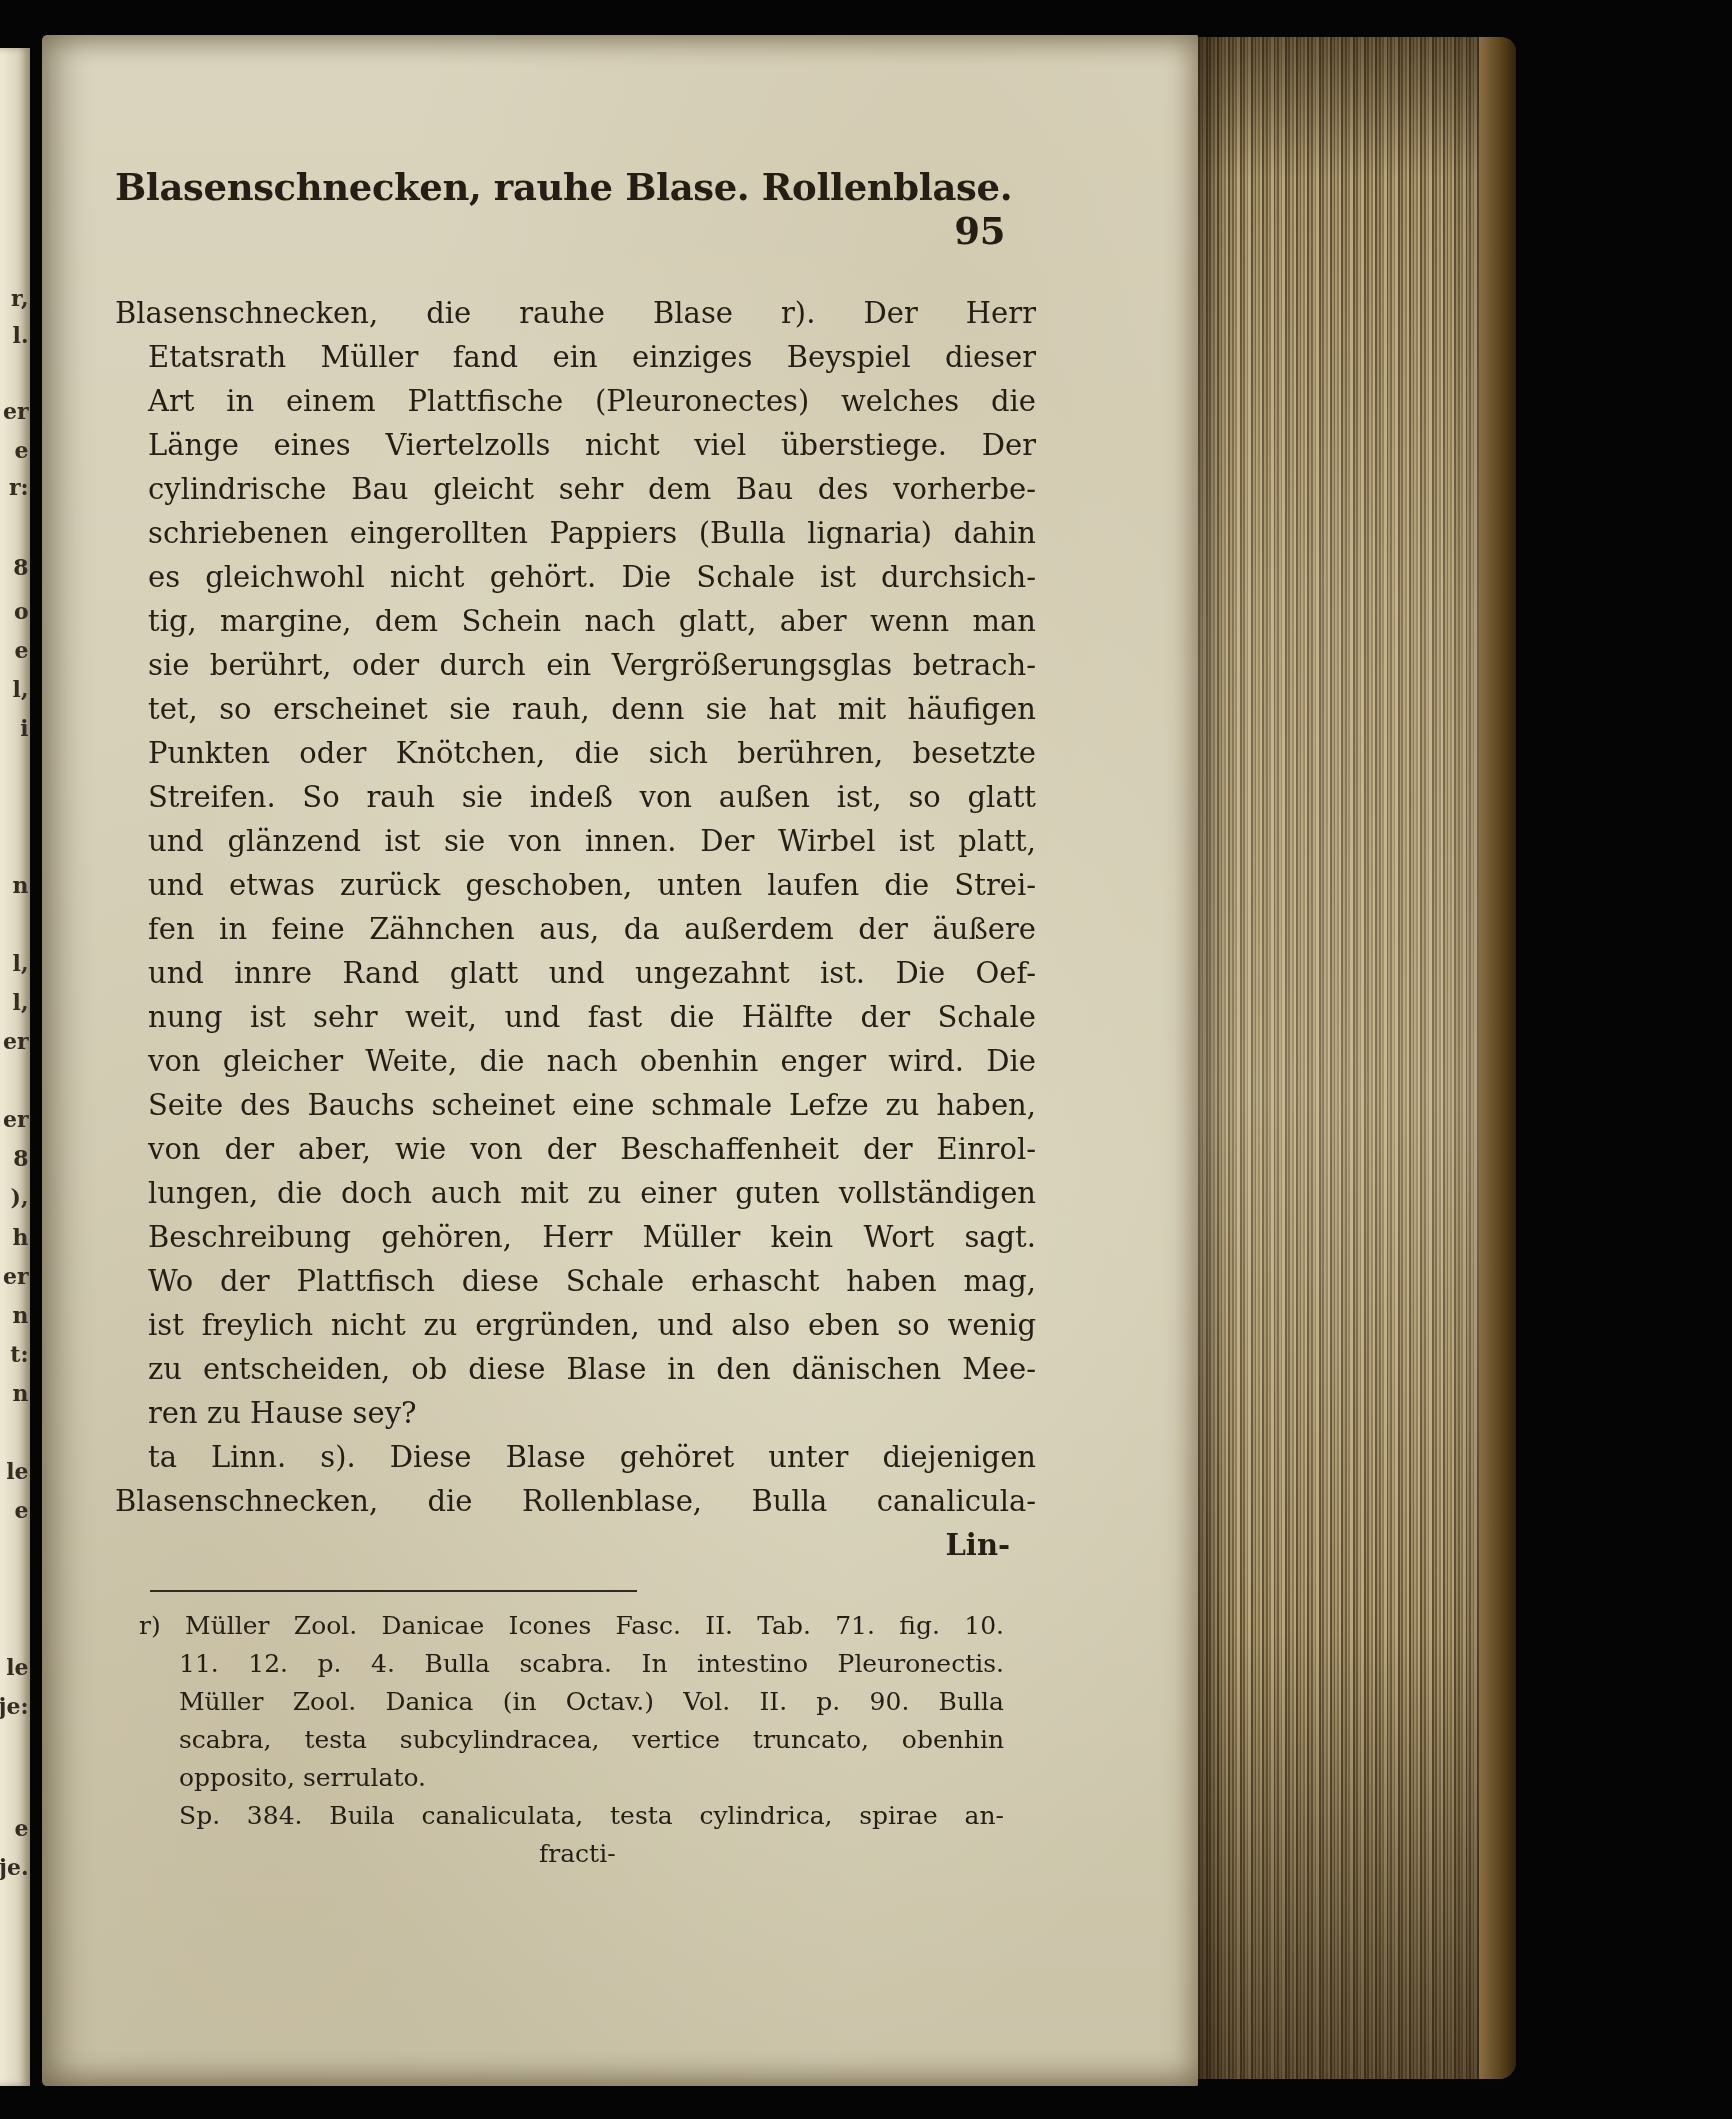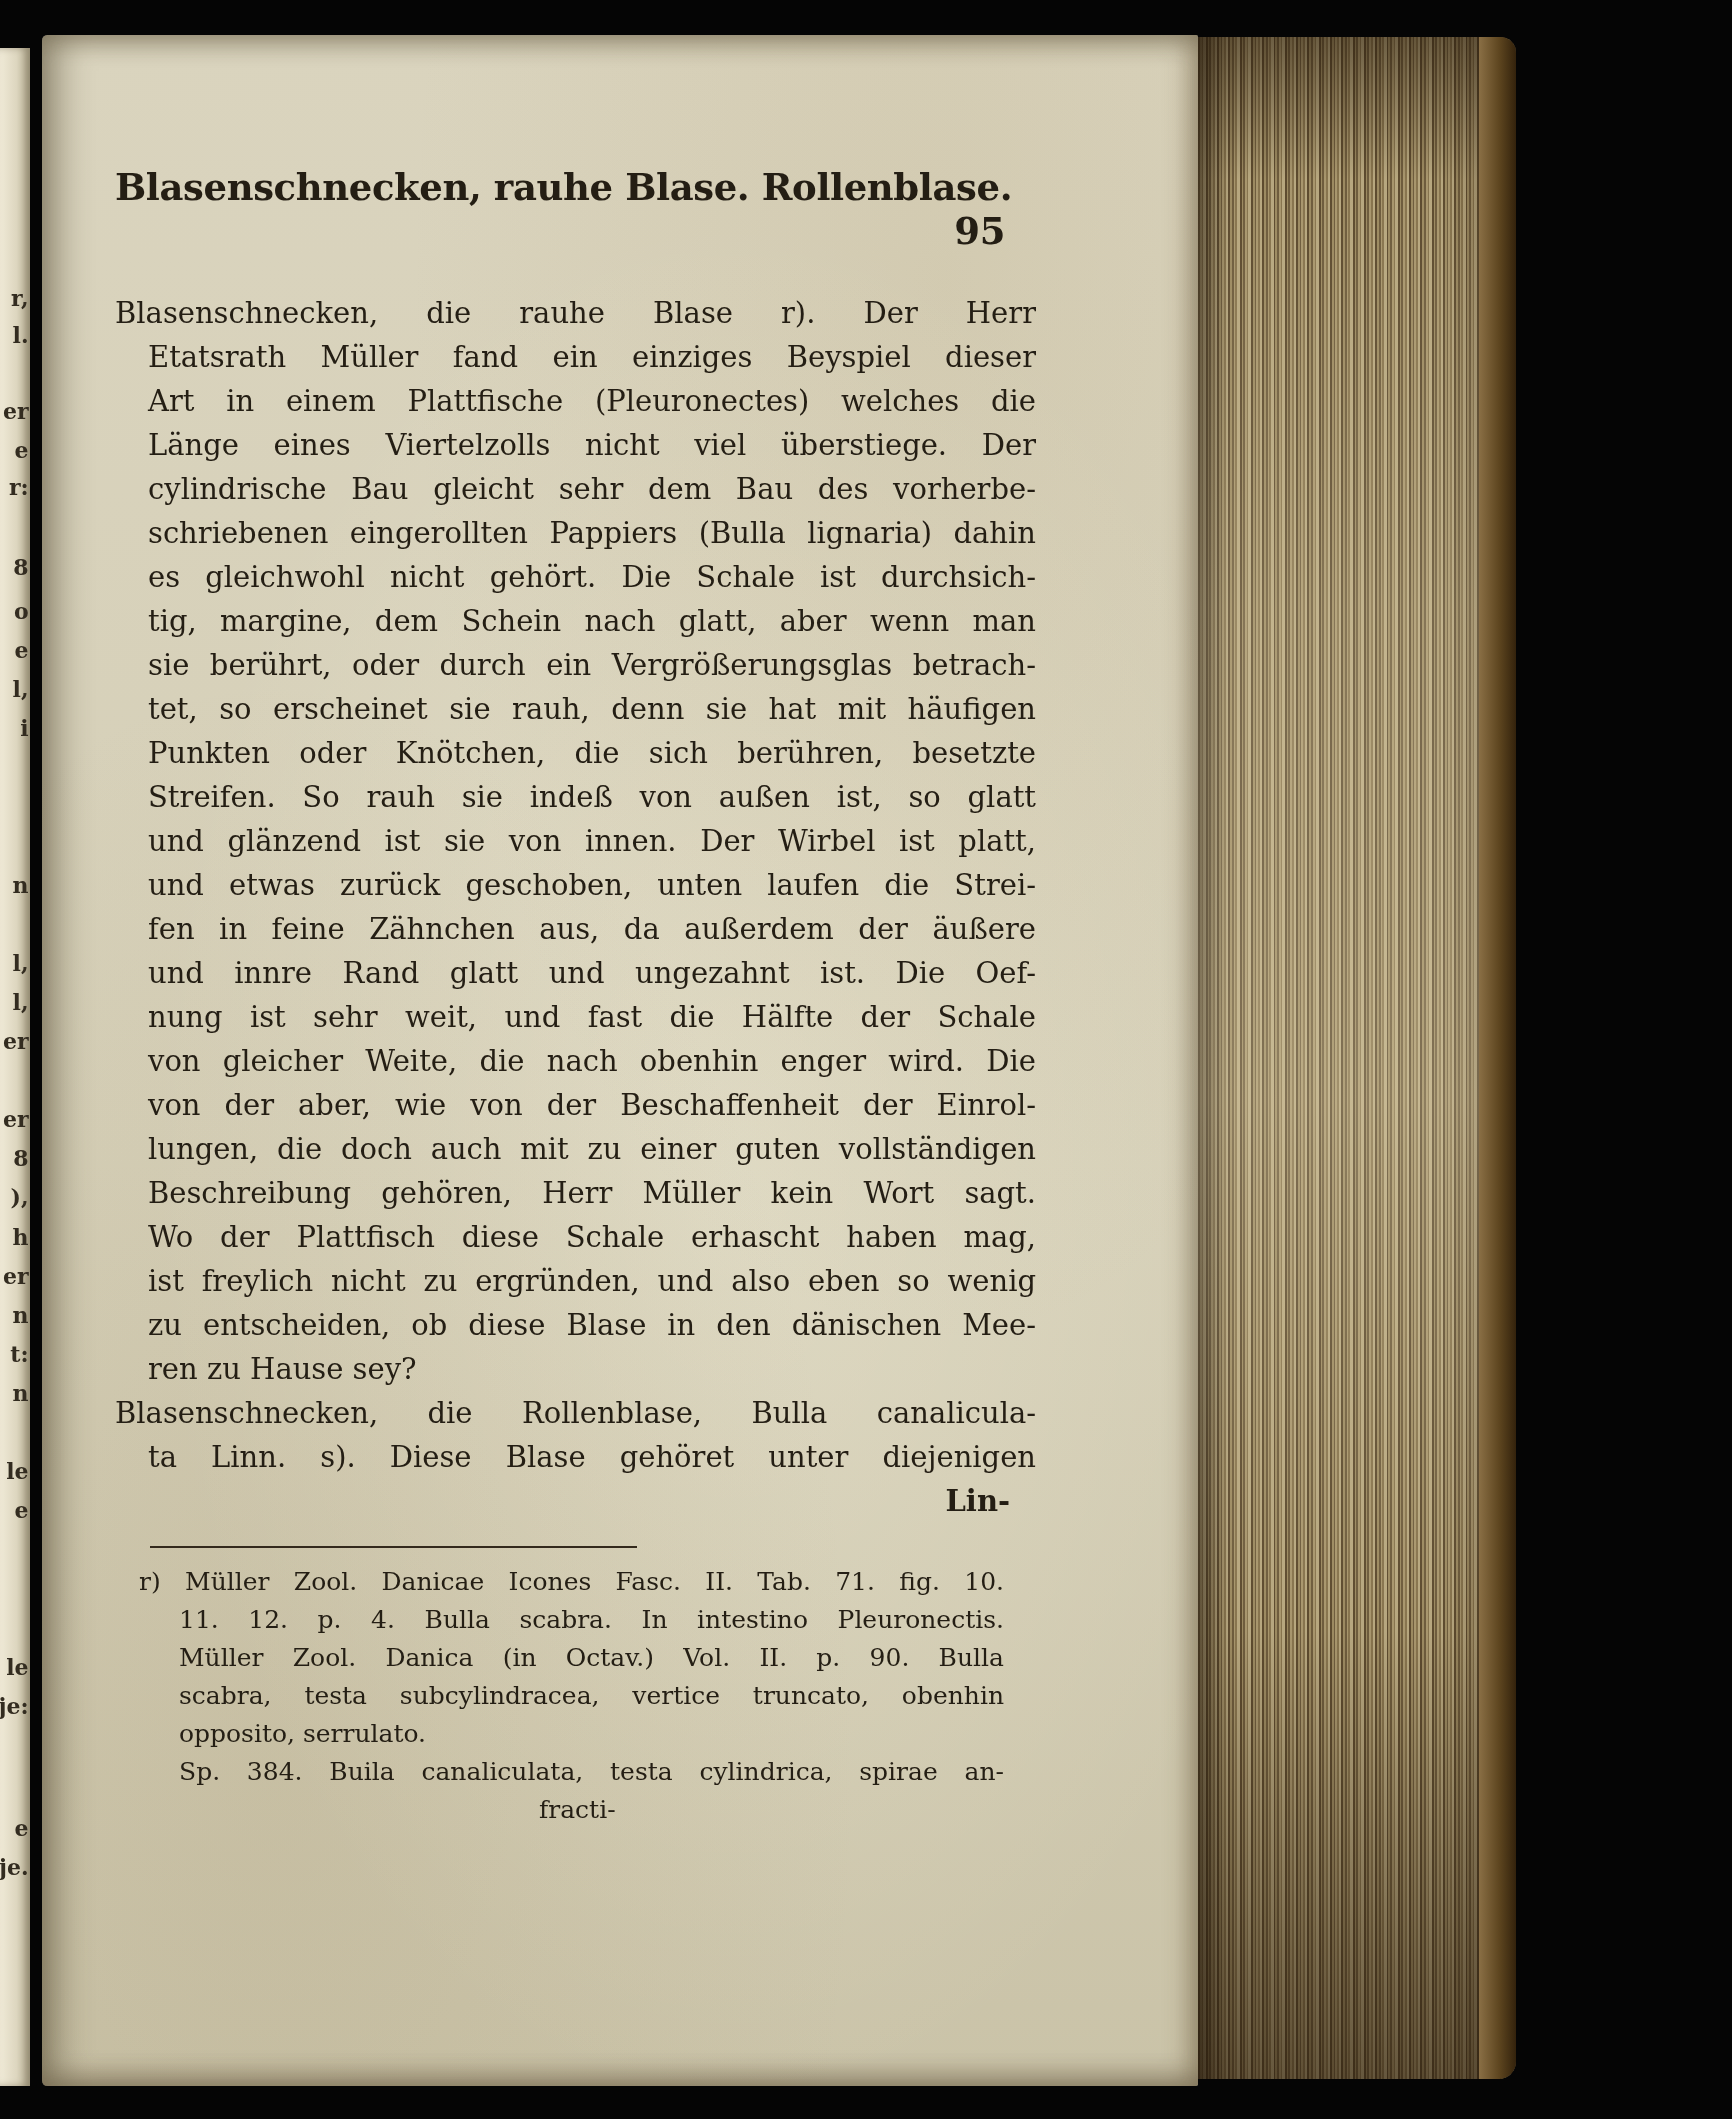--- a/index.html
+++ b/index.html
@@ -161,31 +161,32 @@
           <div class="line">sie berührt, oder durch ein Vergrößerungsglas betrach-</div>
           <div class="line">tet, so erscheinet sie rauh, denn sie hat mit häufigen</div>
           <div class="line">Punkten oder Knötchen, die sich berühren, besetzte</div>
           <div class="line">Streifen.  So rauh sie indeß von außen ist, so glatt</div>
           <div class="line">und glänzend ist sie von innen.  Der Wirbel ist platt,</div>
           <div class="line">und etwas zurück geschoben, unten laufen die Strei-</div>
           <div class="line">fen in feine Zähnchen aus, da außerdem der äußere</div>
           <div class="line">und innre Rand glatt und ungezahnt ist.  Die Oef-</div>
           <div class="line">nung ist sehr weit, und fast die Hälfte der Schale</div>
           <div class="line">von gleicher Weite, die nach obenhin enger wird.  Die</div>
+          <div class="line">Seite des Bauchs scheinet eine schmale Lefze zu haben,</div>
           <div class="line">von der aber, wie von der Beschaffenheit der Einrol-</div>
           <div class="line">lungen, die doch auch mit zu einer guten vollständigen</div>
           <div class="line">Beschreibung gehören, Herr Müller kein Wort sagt.</div>
           <div class="line">Wo der Plattfisch diese Schale erhascht haben mag,</div>
           <div class="line">ist freylich nicht zu ergründen, und also eben so wenig</div>
           <div class="line">zu entscheiden, ob diese Blase in den dänischen Mee-</div>
           <div class="line no-just">ren zu Hause sey?</div>
         </div>
         <div class="para">
+          <div class="line">ta Linn. s).  Diese Blase gehöret unter diejenigen</div>
           <div class="line first">Blasenschnecken, die Rollenblase, Bulla canalicula-</div>
-          <div class="line">ta Linn. s).  Diese Blase gehöret unter diejenigen</div>
         </div>
       </div>
 
     <div class="catchword">Lin-</div>
 
     <div class="fnrule"></div>
 
     <div class="footnotes" id="footnotes">
         <div class="para">
           <div class="line first">r) Müller Zool. Danicae Icones Fasc. II. Tab. 71. fig. 10.</div>

